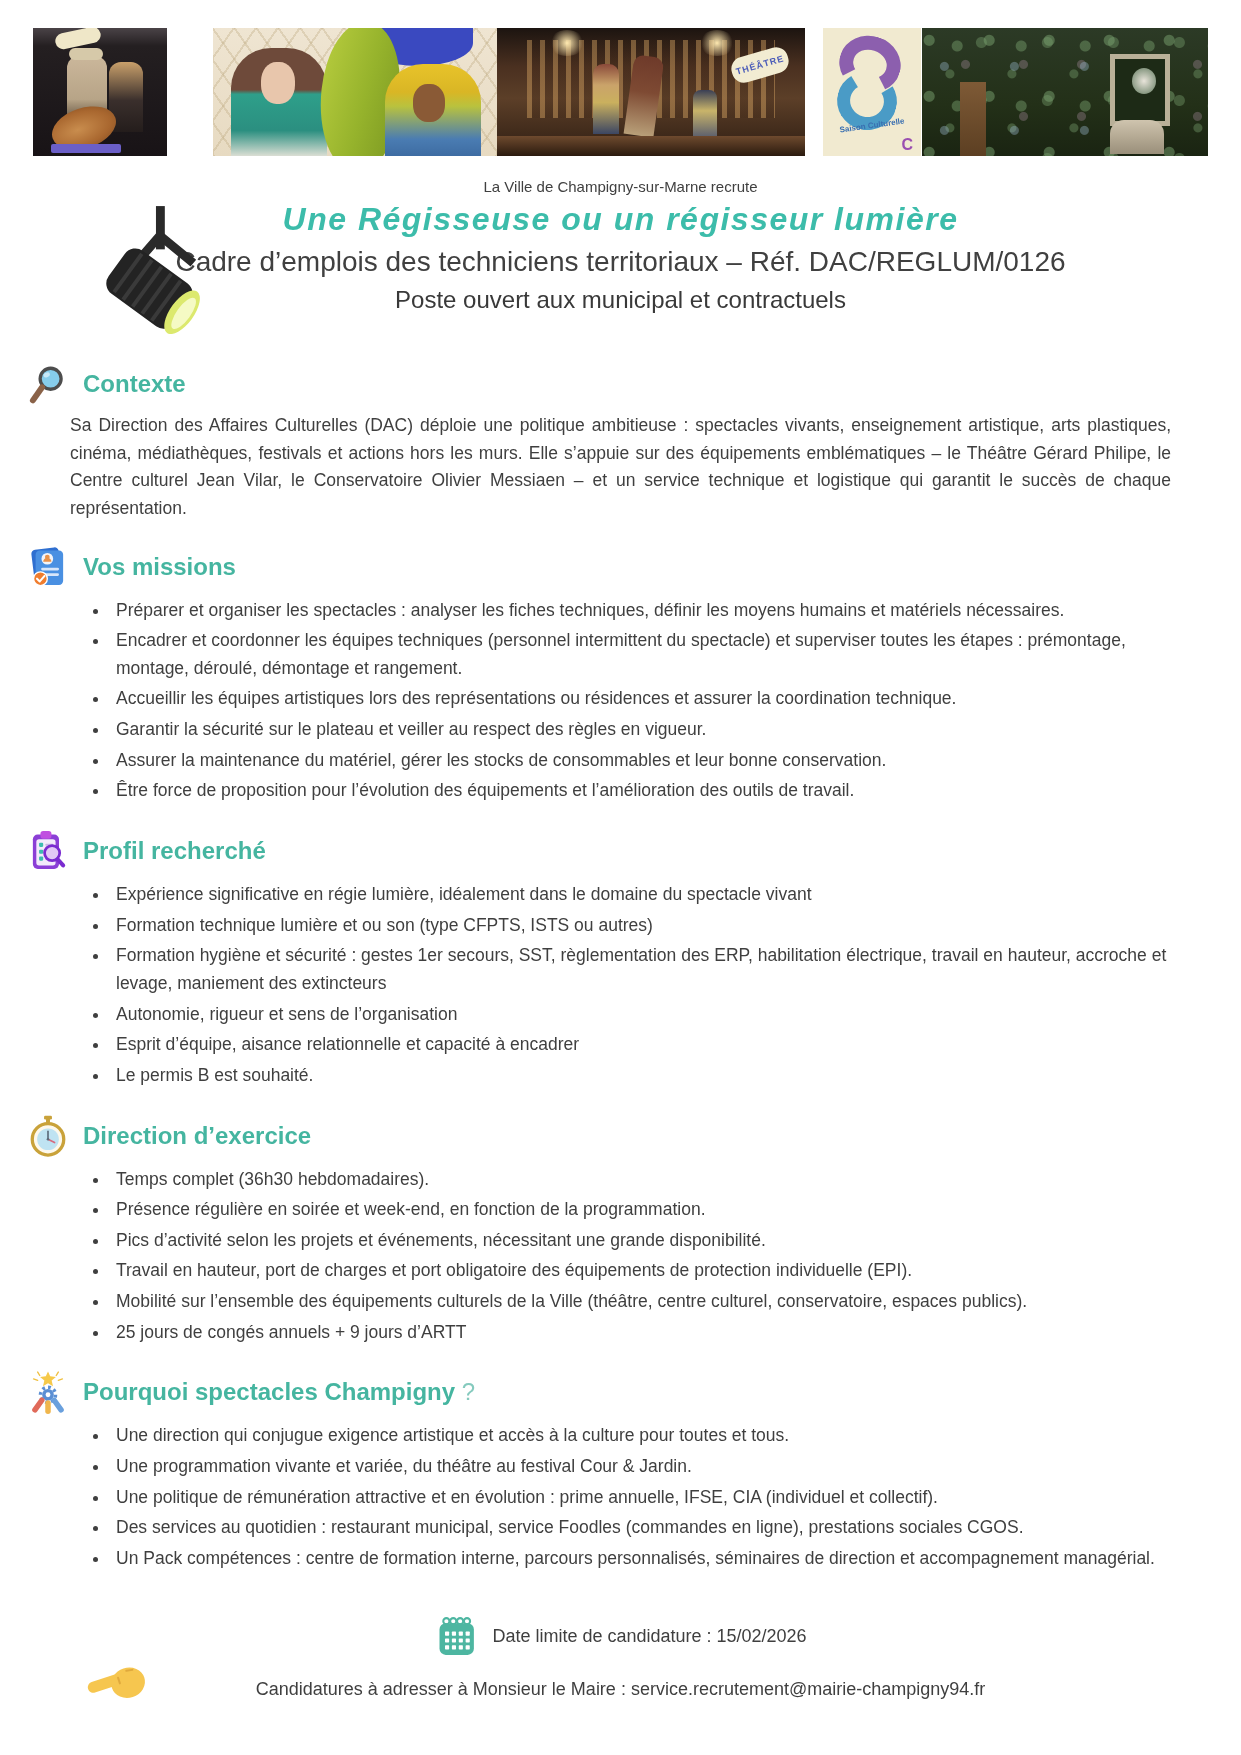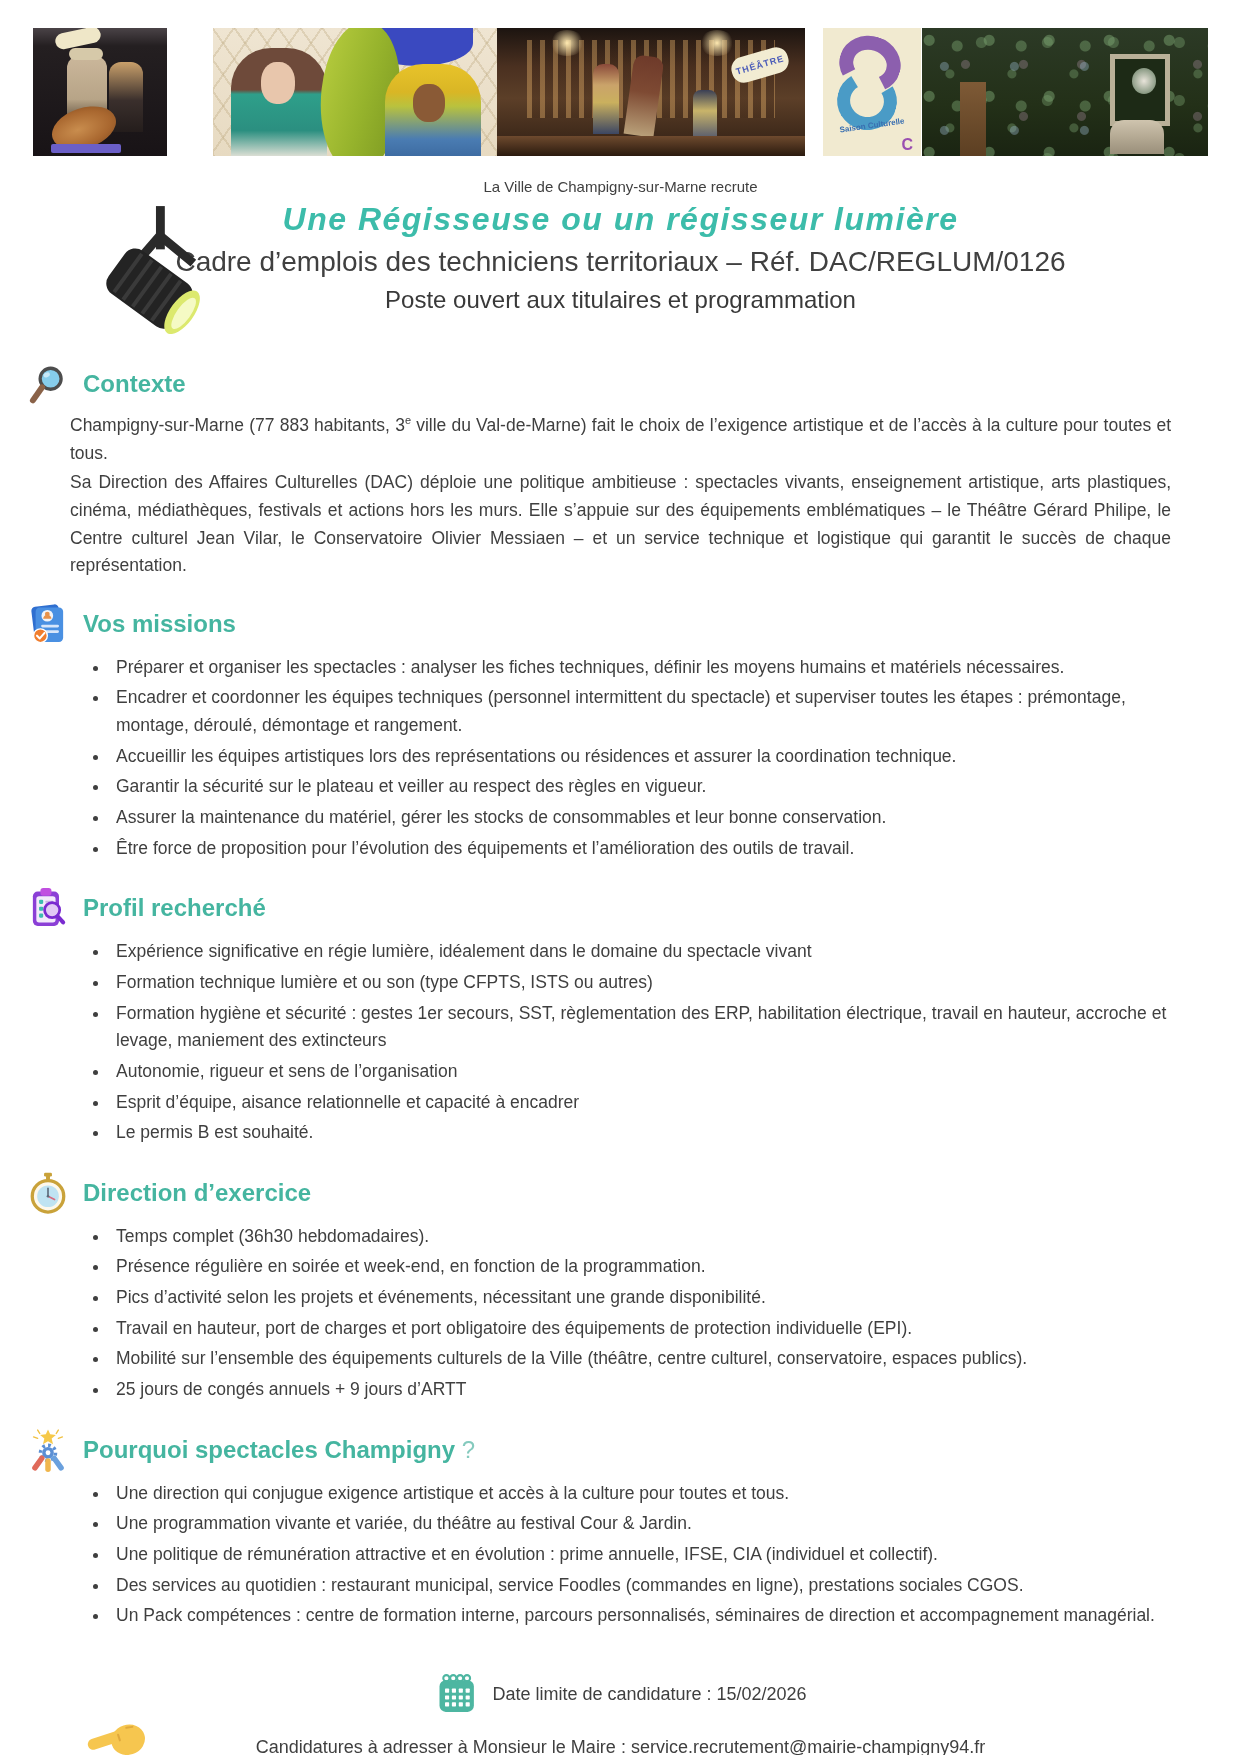--- a/index.html
+++ b/index.html
@@ -161,35 +161,34 @@
         <line x1="52" y1="62" x2="52" y2="112" stroke="#3a3a3a" stroke-width="4"></line>
         <line x1="64" y1="62" x2="64" y2="112" stroke="#3a3a3a" stroke-width="4"></line>
         <line x1="76" y1="62" x2="76" y2="112" stroke="#3a3a3a" stroke-width="4"></line>
         <ellipse cx="96" cy="87" rx="12" ry="26" fill="#dce96e"></ellipse>
         <ellipse cx="98" cy="87" rx="7" ry="19" fill="#f5fac4"></ellipse>
       </g>
     </svg>
     <p class="t-line1">La Ville de Champigny-sur-Marne recrute</p>
     <p class="t-line2">Une Régisseuse ou un régisseur lumière</p>
     <p class="t-line3">Cadre d’emplois des techniciens territoriaux – Réf. DAC/REGLUM/0126</p>
-    <p class="t-line4">Poste ouvert aux titulaires et programmation</p>
+    <p class="t-line4">Poste ouvert aux municipal et contractuels</p>
   </div>
 
   <div class="section sec-contexte body-text">
     <div class="sec-head">
       <span class="sec-icon">
         <svg viewBox="0 0 64 64" width="42" height="48" aria-hidden="true">
           <circle cx="36" cy="24" r="16" fill="#86cdec" stroke="#4d4d4d" stroke-width="5"></circle>
           <ellipse cx="30" cy="18" rx="5" ry="3.5" fill="#c8e9f8" transform="rotate(-25 30 18)"></ellipse>
           <line x1="23" y1="37" x2="9" y2="57" stroke="#8a6248" stroke-width="9" stroke-linecap="round"></line>
         </svg>
       </span>
       <h2 class="sec-title">Contexte</h2>
     </div>
-    <p class="para"><span>Champigny-sur-Marne (77 883 habitants, 3</span><sup class="sup">e</sup><span> ville du Val-de-Marne) fait le choix de l’exigence artistique et de l’accès à la culture pour toutes et tous.</span></p>
     <p class="para">Sa Direction des Affaires Culturelles (DAC) déploie une politique ambitieuse : spectacles vivants, enseignement artistique, arts plastiques, cinéma, médiathèques, festivals et actions hors les murs. Elle s’appuie sur des équipements emblématiques – le Théâtre Gérard Philipe, le Centre culturel Jean Vilar, le Conservatoire Olivier Messiaen – et un service technique et logistique qui garantit le succès de chaque représentation.</p>
   </div>
 
   <div class="section sec-missions body-text">
     <div class="sec-head">
       <span class="sec-icon">
         <svg viewBox="0 0 64 64" width="44" height="50" aria-hidden="true">
           <rect x="10" y="5" width="40" height="50" rx="6" fill="#2f6fd0" transform="rotate(-7 30 30)"></rect>
           <rect x="14" y="8" width="40" height="50" rx="6" fill="#4a90e2"></rect>
           <circle cx="31" cy="20" r="8.5" fill="#f2f4f8"></circle>

